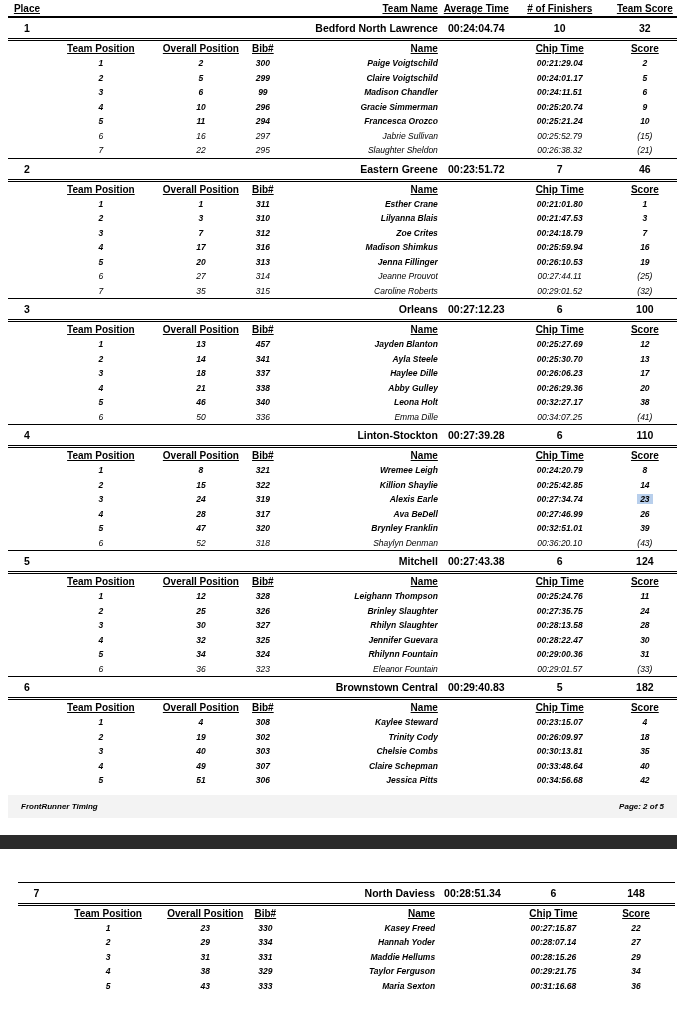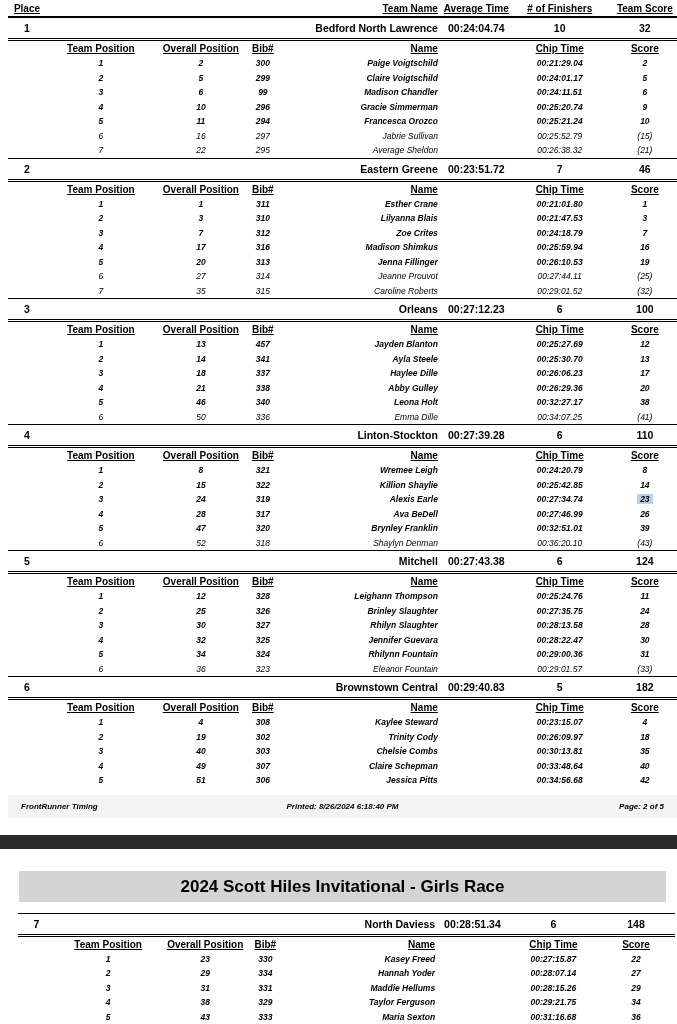--- a/index.html
+++ b/index.html
@@ -166,21 +166,21 @@
     <td class="ta-c">
       <span class="score-val">(15)</span>
     </td>
   </tr>
 
   <tr class="runner-row">
     <td></td>
     <td class="ta-c">7</td>
     <td class="ta-c">22</td>
     <td class="ta-c">295</td>
-    <td class="ta-l">Average Sheldon</td>
+    <td class="ta-l">Slaughter Sheldon</td>
     <td></td>
     <td class="ta-c">00:26:38.32</td>
     <td class="ta-c">
       <span class="score-val">(21)</span>
     </td>
   </tr>
 </tbody>
 
   <tbody>
     <tr class="team-row">
@@ -667,33 +667,29 @@
     <td></td>
     <td class="ta-c">00:34:56.68</td>
     <td class="ta-c">
       <span class="score-val">42</span>
     </td>
   </tr>
 </tbody>
 </table>
   <div class="footer-band">
     <span class="f-left">FrontRunner Timing</span>
-    <span class="f-center">Printed: 8/26/2024 6:18:40 PM</span>
     <span class="f-right">Page: 2 of 5</span>
   </div>
 </div>
 
 <div class="gap-top"></div>
 <div class="separator-band"></div>
 <div class="gap-bottom"></div>
 
 <div class="page page3">
-  <div class="title-box">
-    <span>2024 Scott Hiles Invitational - Girls Race</span>
-  </div>
   <table id="table-page3">
     <colgroup>
       <col class="c1">
         <col class="c2">
         <col class="c3">
         <col class="c4">
       <col class="c5">
         <col class="c6">
         <col class="c7">
         <col class="c8">

